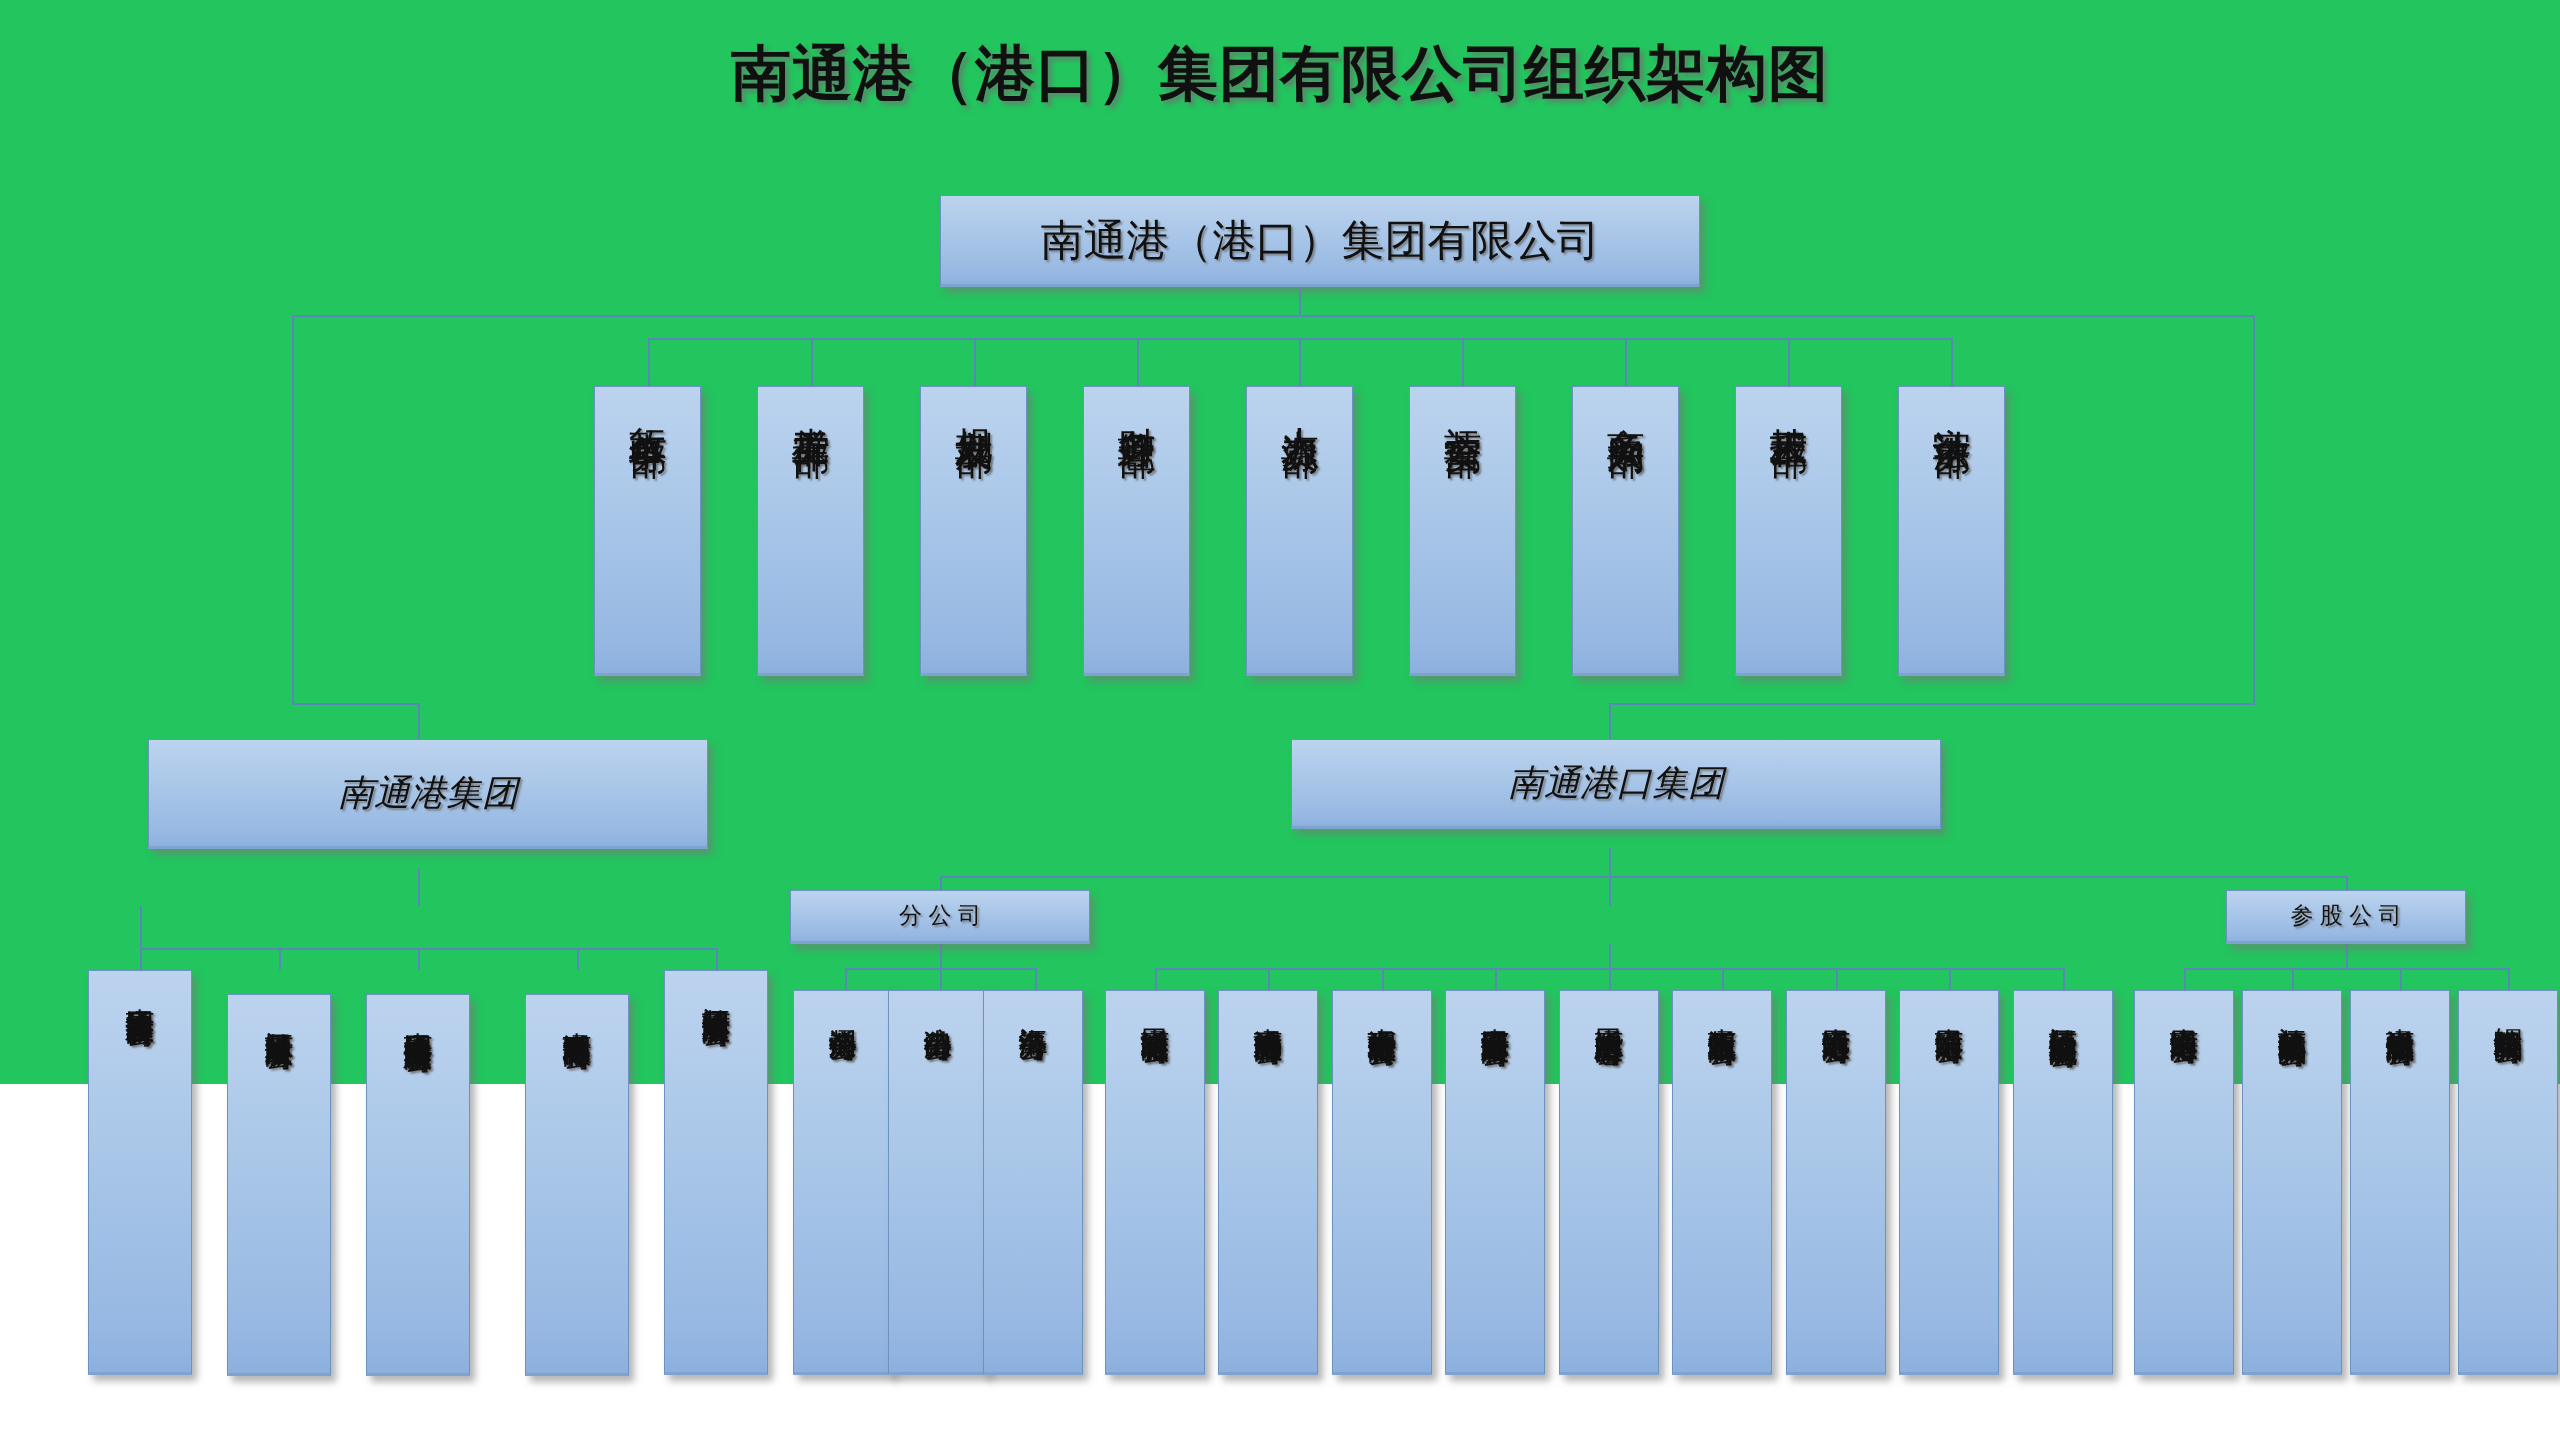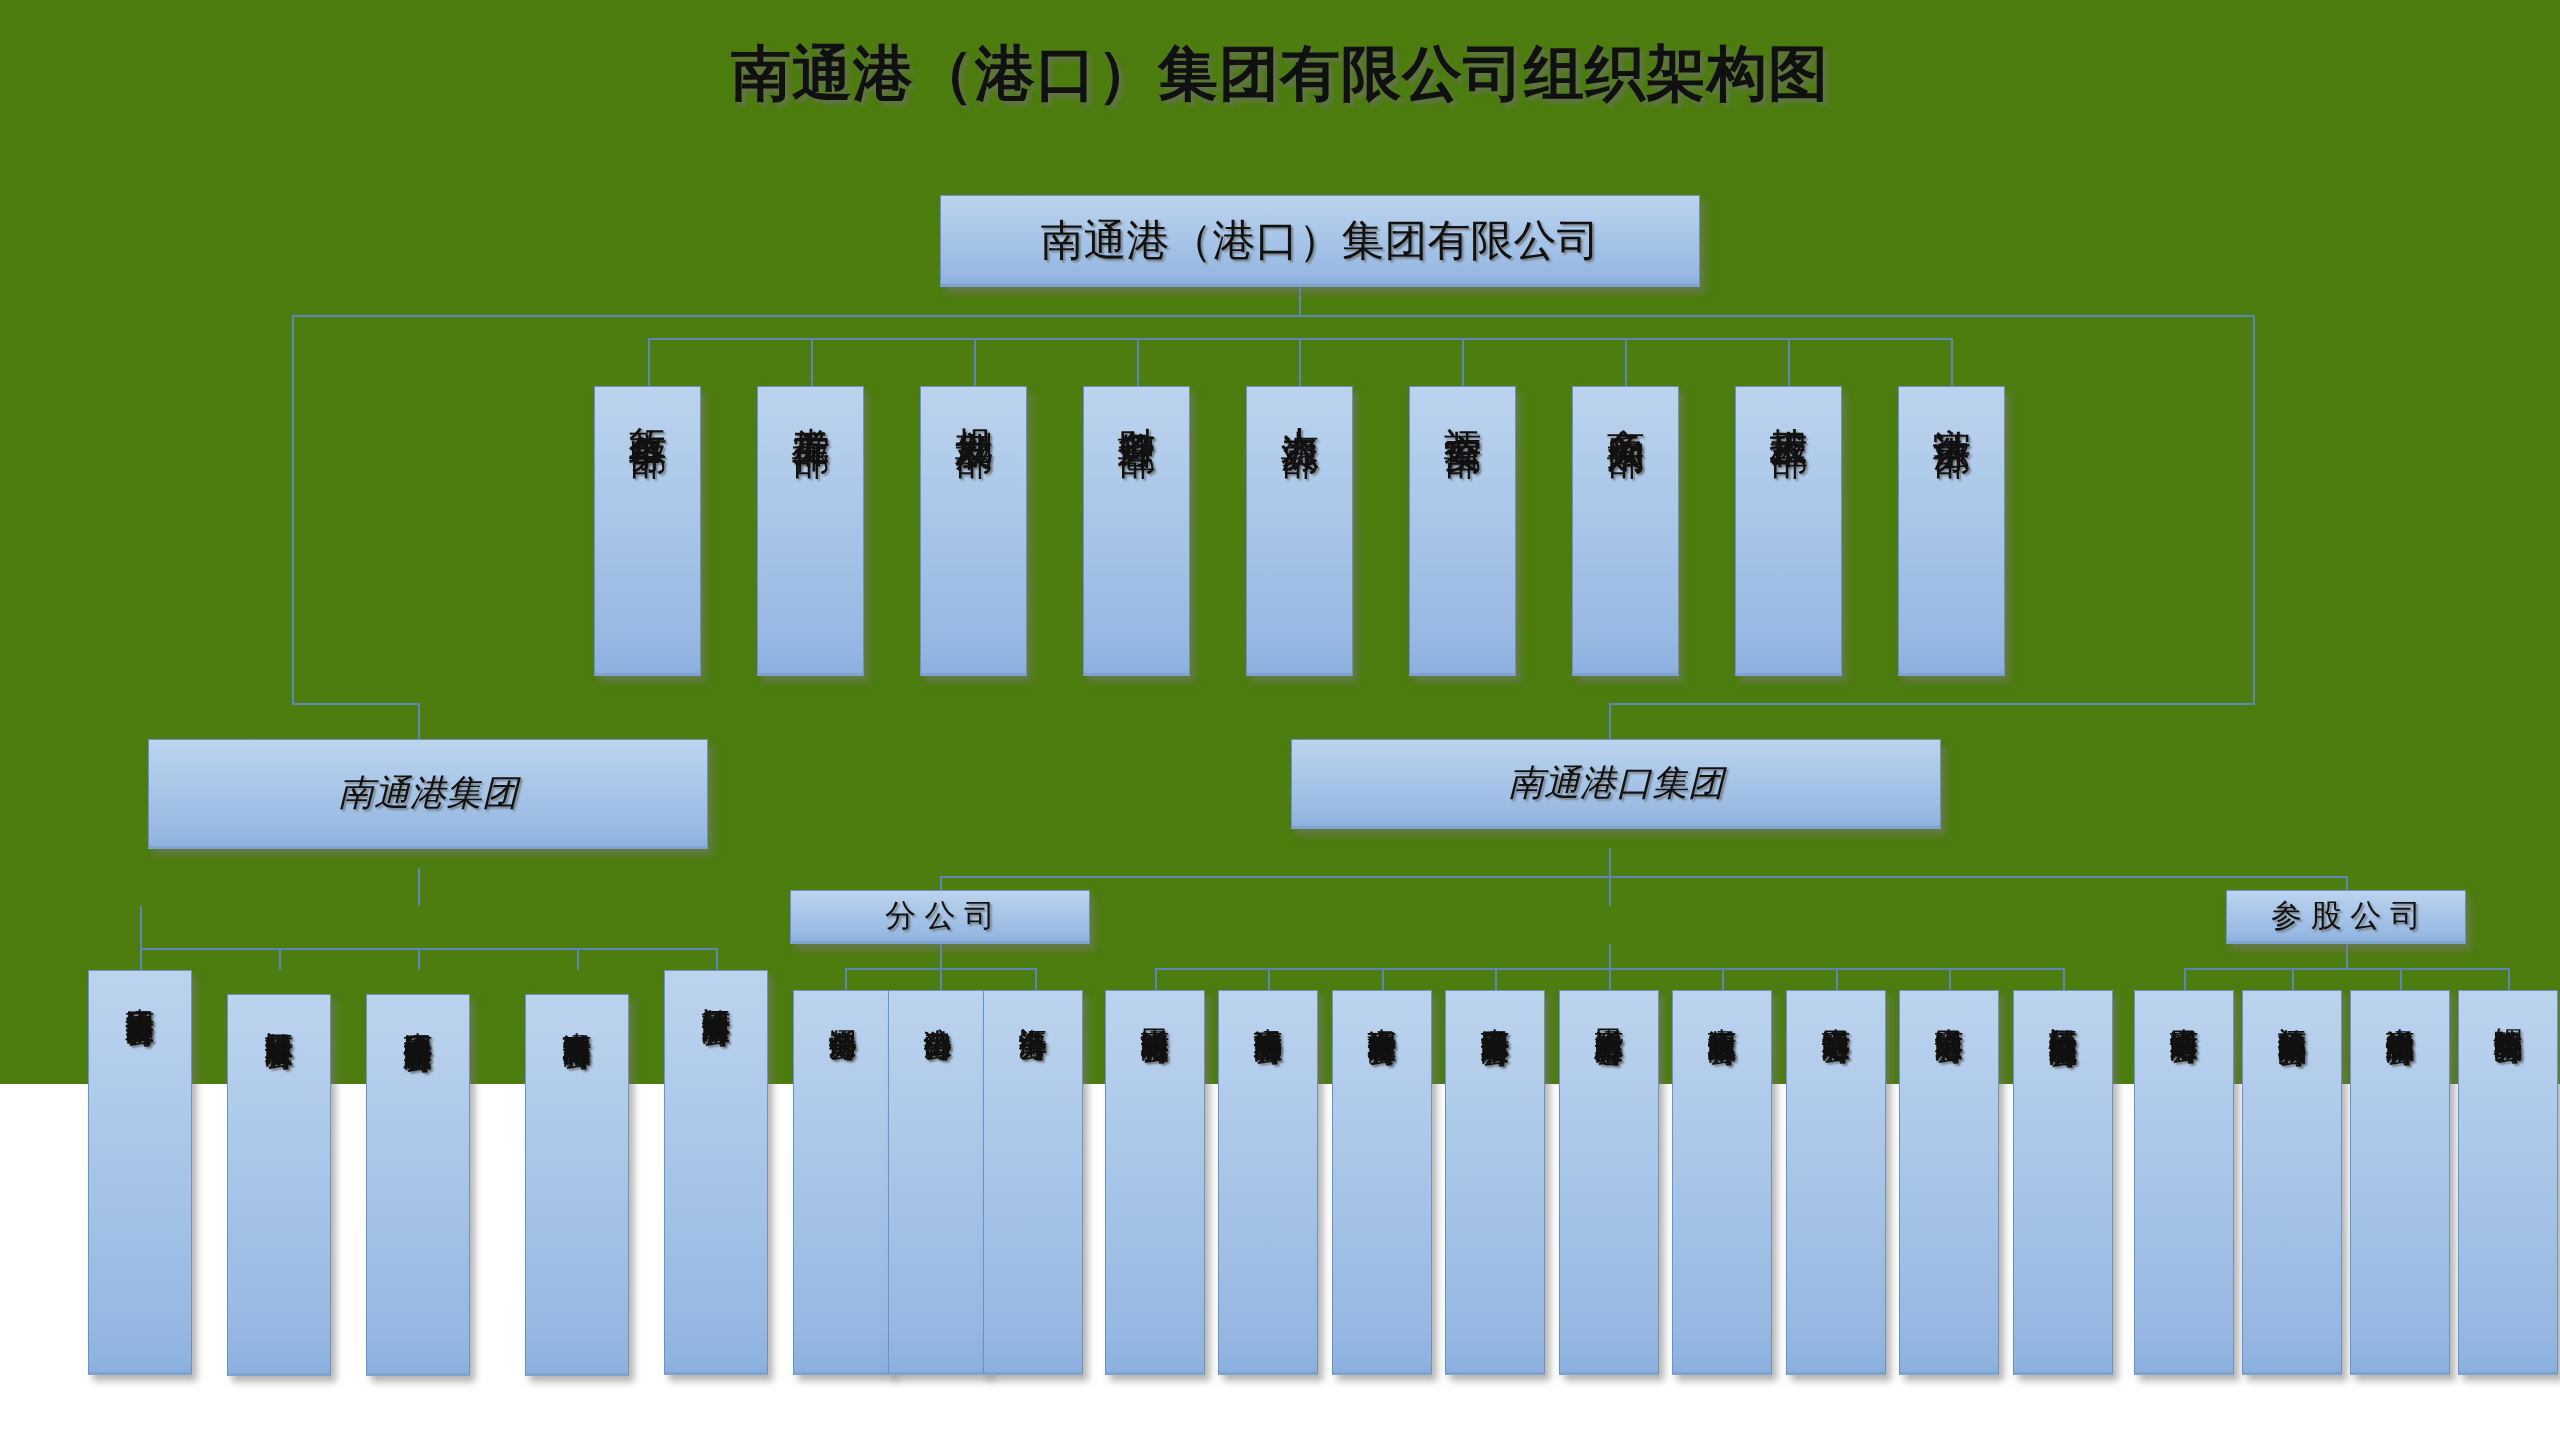--- a/index.html
+++ b/index.html
@@ -1,20 +1,20 @@
 <!DOCTYPE html>
 <html lang="zh"><head>
 <meta charset="utf-8">
 <style>
   html,body{margin:0;padding:0;background:#ffffff;}
   body{
     font-family:"Liberation Sans","DejaVu Sans",sans-serif;
     width:2560px;height:1440px;overflow:hidden;
   }
-  #stage{position:relative;width:2560px;height:1084px;background:#4d7c0f;}
+  #stage{position:relative;width:2560px;height:1084px;background:#22c55e;}
 
   
   .title{
     position:absolute;left:0;top:34px;width:2560px;text-align:center;
     font-size:60px;font-weight:bold;color:#101010;letter-spacing:1px;
     text-shadow:4px 4px 4px rgba(110,110,110,.65);
     white-space:nowrap;
   }
 
   
@@ -43,21 +43,21 @@
   
   .dept{align-items:flex-start;justify-content:center;padding-top:10px;}
   .dept .tx{
     writing-mode:vertical-rl;text-orientation:upright;
     font-size:38px;line-height:1.06;letter-spacing:3px;
   }
   
   .group{font-size:36px;}
   .group .tx{line-height:1.3;font-style:italic;}
   
-  .cat{font-size:31px;align-items:center;}
+  .cat{font-size:23px;align-items:center;}
   
   .leaf{align-items:flex-start;justify-content:center;padding-top:14px;}
   .leaf .tx{
     writing-mode:vertical-rl;text-orientation:upright;
     font-size:29px;line-height:1.14;letter-spacing:1px;
     max-height:215px;
   }
   .leaf.tall .tx{max-height:235px;}
 </style>
 </head>

